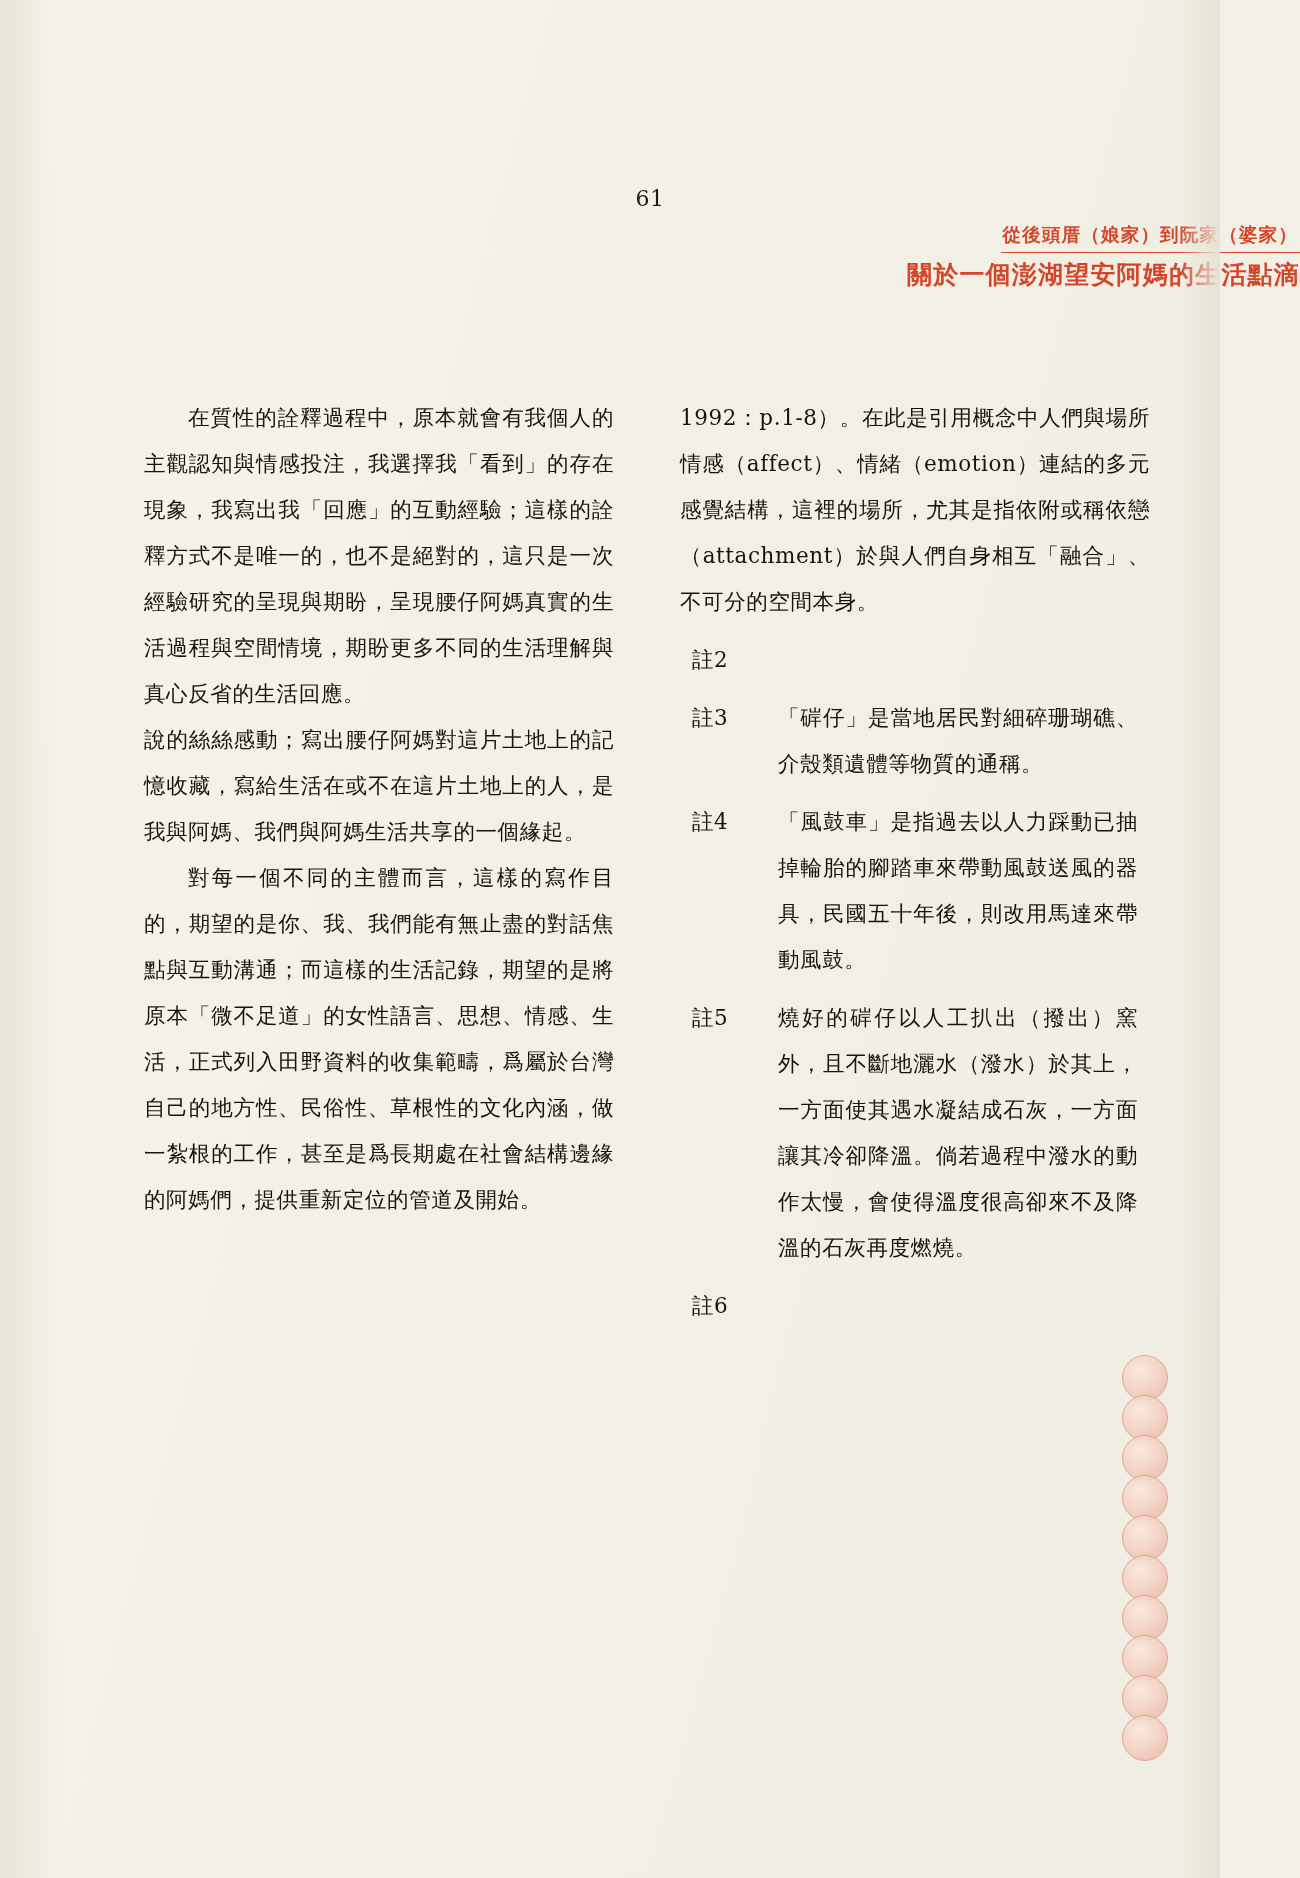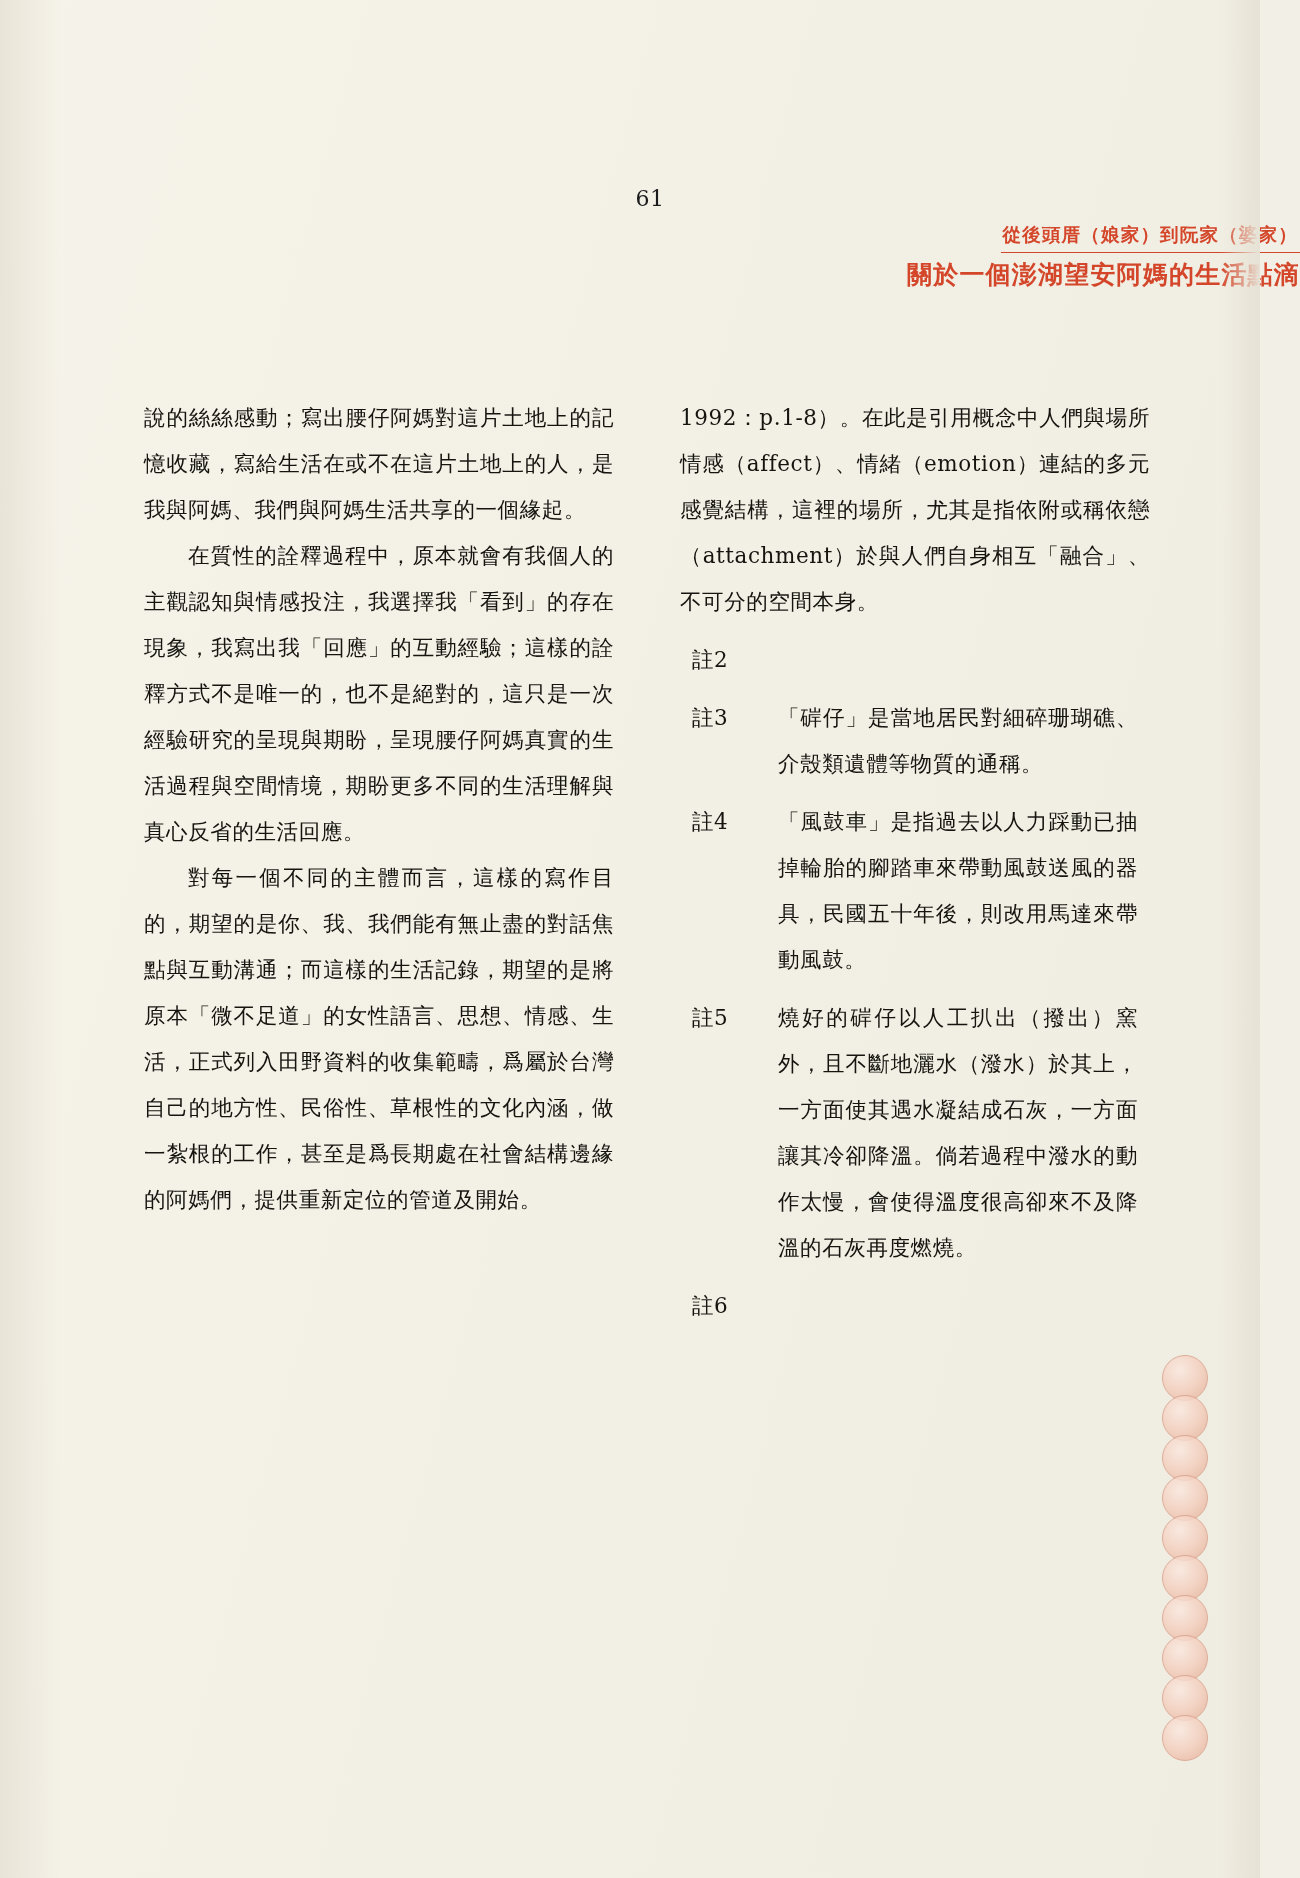--- a/index.html
+++ b/index.html
@@ -11,21 +11,20 @@
     height: 1878px;
     background: #f2efe6;
     font-family: "DejaVu Serif", "Liberation Serif", serif;
     overflow: hidden;
   }
   .page {
     position: relative;
     width: 1220px;
     height: 1878px;
     background: linear-gradient(105deg, #f6f3ea 0%, #f3f0e6 40%, #efece1 100%);
-    padding-left: 40px;
   }
   
   .page::before {
     content: "";
     position: absolute;
     left: 0; top: 0; bottom: 0;
     width: 60px;
     background: linear-gradient(to right, #e8e4d7, rgba(232,228,215,0));
     pointer-events: none;
   }
@@ -157,22 +156,22 @@
   <div class="page-number">61</div>
 
   <div class="header-block">
     <span class="header-line1">從後頭厝（娘家）到阮家（婆家）</span>
     <span class="header-line2">關於一個澎湖望安阿媽的生活點滴</span>
   </div>
 
   <div class="columns">
 
     <div class="col col-left">
+      <p class="para indent">在質性的詮釋過程中，原本就會有我個人的主觀認知與情感投注，我選擇我「看到」的存在現象，我寫出我「回應」的互動經驗；這樣的詮釋方式不是唯一的，也不是絕對的，這只是一次經驗研究的呈現與期盼，呈現腰仔阿媽真實的生活過程與空間情境，期盼更多不同的生活理解與真心反省的生活回應。</p>
       <p class="para">說的絲絲感動；寫出腰仔阿媽對這片土地上的記憶收藏，寫給生活在或不在這片土地上的人，是我與阿媽、我們與阿媽生活共享的一個緣起。</p>
-      <p class="para indent">在質性的詮釋過程中，原本就會有我個人的主觀認知與情感投注，我選擇我「看到」的存在現象，我寫出我「回應」的互動經驗；這樣的詮釋方式不是唯一的，也不是絕對的，這只是一次經驗研究的呈現與期盼，呈現腰仔阿媽真實的生活過程與空間情境，期盼更多不同的生活理解與真心反省的生活回應。</p>
       <p class="para indent">對每一個不同的主體而言，這樣的寫作目的，期望的是你、我、我們能有無止盡的對話焦點與互動溝通；而這樣的生活記錄，期望的是將原本「微不足道」的女性語言、思想、情感、生活，正式列入田野資料的收集範疇，爲屬於台灣自己的地方性、民俗性、草根性的文化內涵，做一紮根的工作，甚至是爲長期處在社會結構邊緣的阿媽們，提供重新定位的管道及開始。</p>
 
     </div>
 
     <div class="col col-right">
       <p class="para">1992：p.1-8）。在此是引用概念中人們與場所情感（affect）、情緒（emotion）連結的多元感覺結構，這裡的場所，尤其是指依附或稱依戀（attachment）於與人們自身相互「融合」、不可分的空間本身。</p>
 
       <div class="note">
         <div class="note-label">註2</div>
       </div>

